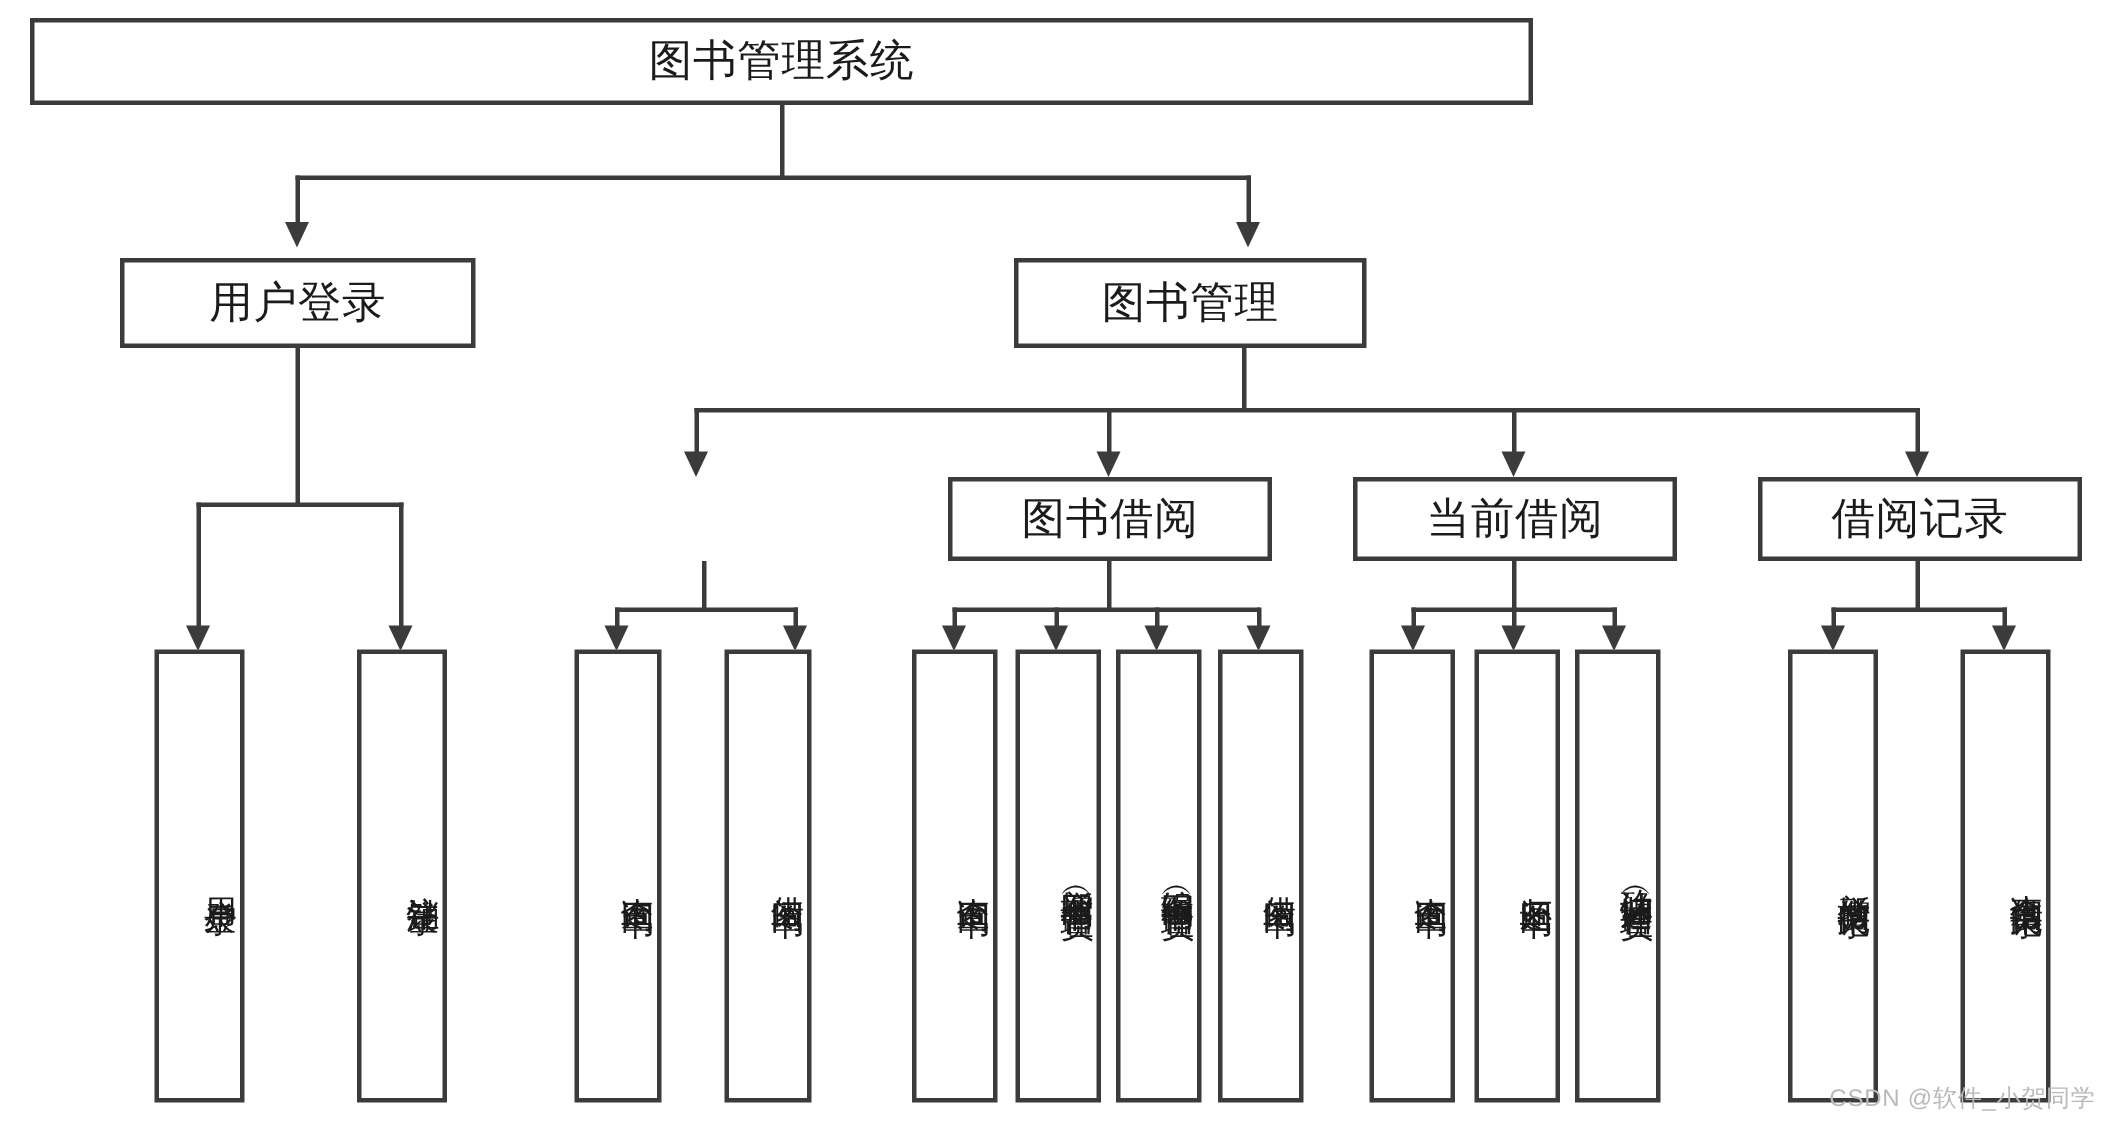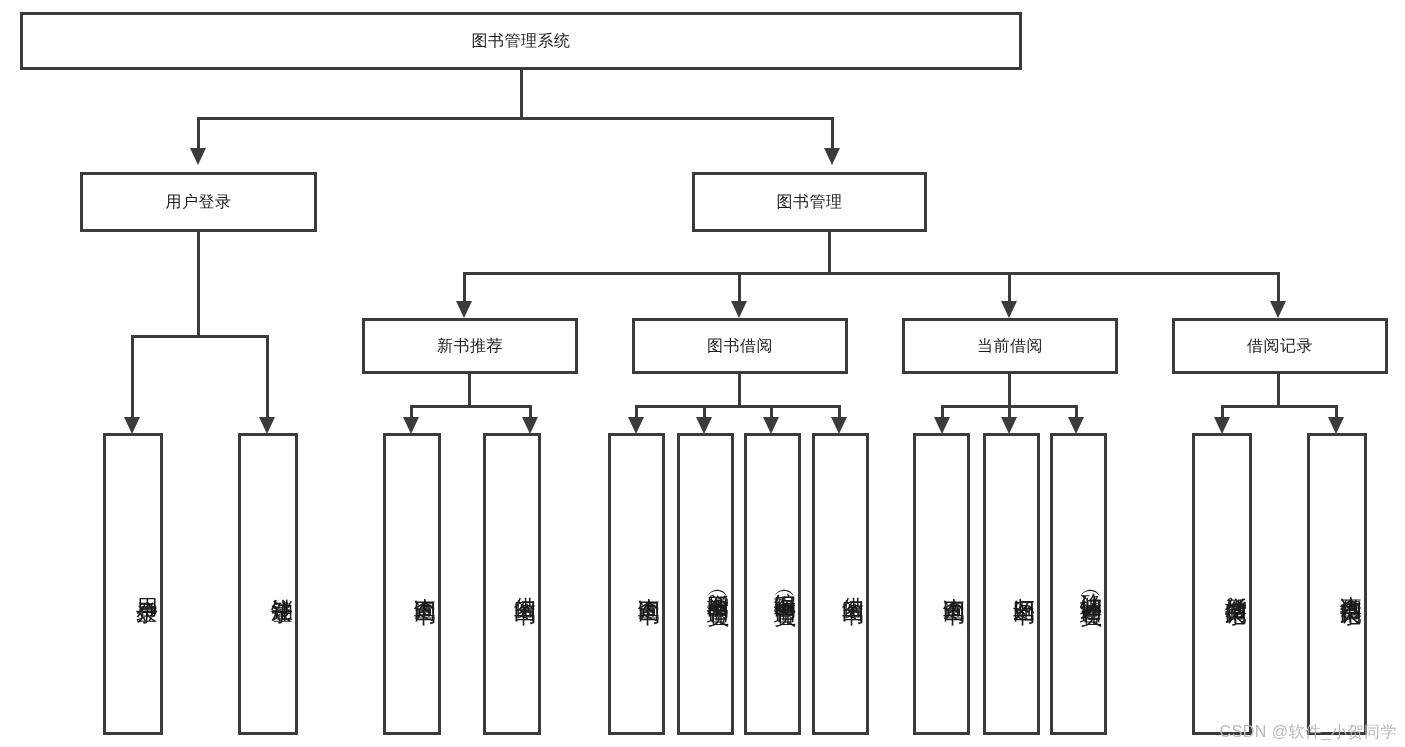--- a/index.html
+++ b/index.html
@@ -22,21 +22,21 @@
     box-sizing: border-box;
     border: 3px solid #3b3b3b;
     background: #ffffff;
     display: flex;
     align-items: center;
     justify-content: center;
     color: #1b1b1b;
     line-height: 1.18;
   }
   .node.horiz {
-    font-size: 16px;
+    font-size: 29px;
     letter-spacing: 0.5px;
   }
   .node.vert {
     writing-mode: vertical-rl;
     text-orientation: upright;
     font-size: 22px;
     letter-spacing: 2px;
     padding: 14px 0 14px 0;
     align-items: flex-start;
     justify-content: center;
@@ -81,42 +81,41 @@
   <div class="edge v" style="left:520px; top:70px; width:3px; height:48px;"></div>
 
   <div class="edge h" style="left:197px; top:117px; width:637px; height:3px;"></div>
 
   <div class="edge v" style="left:197px; top:117px; width:3px; height:32px;"></div>
   <div class="arrow" style="left:190px; top:148px;"></div>
   <div class="edge v" style="left:831px; top:117px; width:3px; height:32px;"></div>
   <div class="arrow" style="left:824px; top:148px;"></div>
 
   <div class="node horiz" style="left:80px; top:172px; width:237px; height:60px;">用户登录</div>
-  <div class="node horiz" style="left:692px; top:172px; width:235px; height:60px;">图书管理</div>
+  <div class="node horiz" style="left:676px; top:172px; width:235px; height:60px;">图书管理</div>
 
   <div class="edge v" style="left:197px; top:232px; width:3px; height:104px;"></div>
   <div class="edge h" style="left:131px; top:335px; width:138px; height:3px;"></div>
   <div class="edge v" style="left:131px; top:335px; width:3px; height:83px;"></div>
   <div class="arrow" style="left:124px; top:417px;"></div>
   <div class="edge v" style="left:266px; top:335px; width:3px; height:83px;"></div>
   <div class="arrow" style="left:259px; top:417px;"></div>
 
   <div class="edge v" style="left:828px; top:232px; width:3px; height:42px;"></div>
   <div class="edge h" style="left:463px; top:272px; width:817px; height:3px;"></div>
 
   <div class="edge v" style="left:463px; top:272px; width:3px; height:31px;"></div>
   <div class="arrow" style="left:456px; top:301px;"></div>
   <div class="edge v" style="left:738px; top:272px; width:3px; height:31px;"></div>
   <div class="arrow" style="left:731px; top:301px;"></div>
   <div class="edge v" style="left:1008px; top:272px; width:3px; height:31px;"></div>
   <div class="arrow" style="left:1001px; top:301px;"></div>
   <div class="edge v" style="left:1277px; top:272px; width:3px; height:31px;"></div>
   <div class="arrow" style="left:1270px; top:301px;"></div>
 
-  <div class="node horiz" style="left:362px; top:318px; width:216px; height:56px;">新书推荐</div>
   <div class="node horiz" style="left:632px; top:318px; width:216px; height:56px;">图书借阅</div>
   <div class="node horiz" style="left:1172px; top:318px; width:216px; height:56px;">借阅记录</div>
   <div class="node horiz" style="left:902px; top:318px; width:216px; height:56px;">当前借阅</div>
 
   <div class="edge v" style="left:468px; top:374px; width:3px; height:34px;"></div>
   <div class="edge h" style="left:410px; top:405px; width:122px; height:3px;"></div>
   <div class="edge v" style="left:410px; top:405px; width:3px; height:14px;"></div>
   <div class="arrow" style="left:403px; top:417px;"></div>
   <div class="edge v" style="left:529px; top:405px; width:3px; height:14px;"></div>
   <div class="arrow" style="left:522px; top:417px;"></div>

